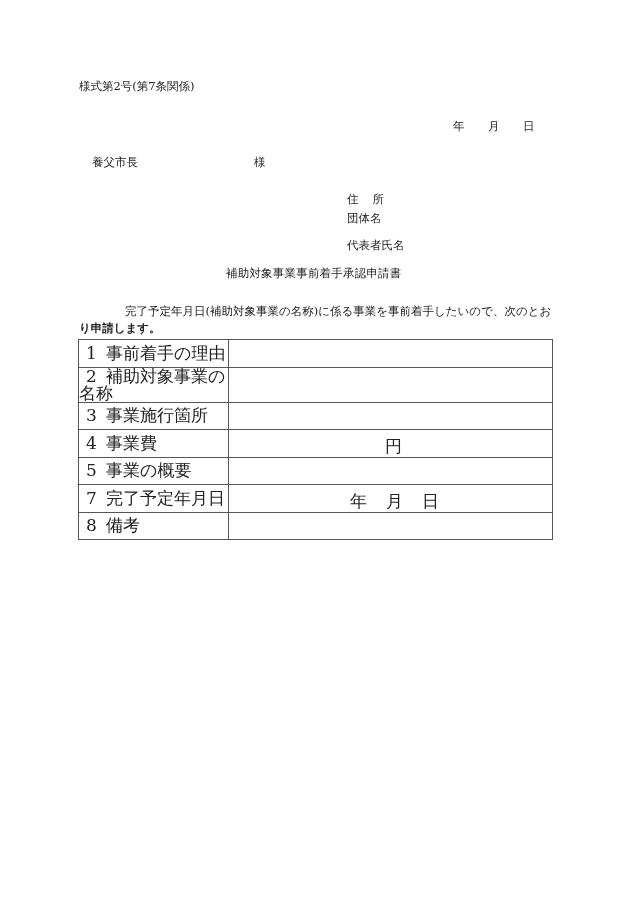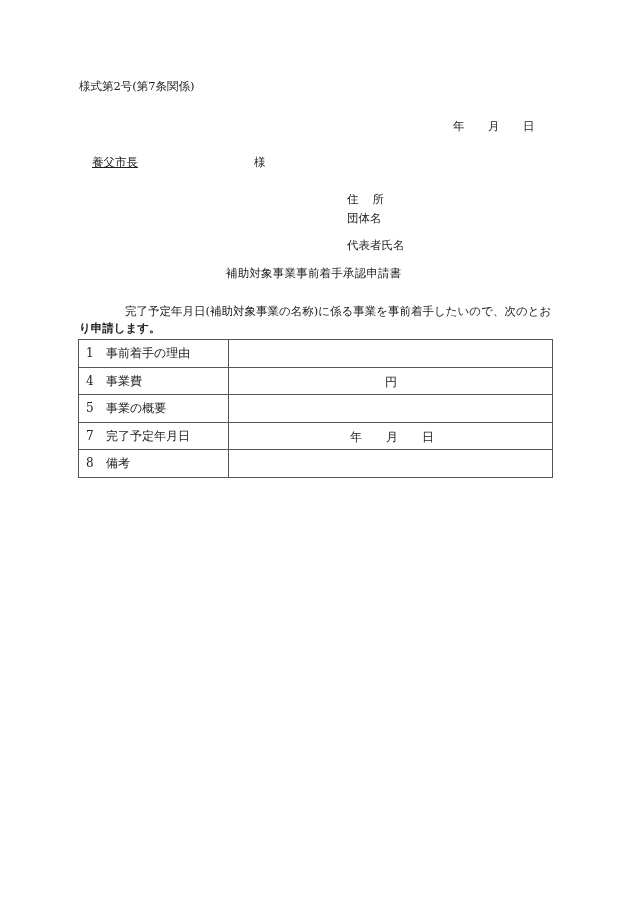--- a/index.html
+++ b/index.html
@@ -15,21 +15,21 @@
       color: #222222;
       font-size: 11.5px;
       overflow: hidden;
     }
     .abs { position: absolute; white-space: nowrap; line-height: 1; }
     .form-no { left: 79px; top: 81px; }
     .date-line { top: 121px; }
     .date-y { left: 453px; }
     .date-m { left: 488px; }
     .date-d { left: 523px; }
-    .addressee { left: 92px; top: 157px; text-decoration: underline; }
+    .addressee { left: 92px; top: 157px; }
     .addressee-honorific { left: 254px; top: 157px; }
     .applicant { left: 347px; }
     .app-addr { top: 194px; }
     .app-addr .gap { display: inline-block; width: 14px; }
     .app-org { top: 213px; }
     .app-rep { top: 240px; }
     .title { left: 226px; top: 268px; letter-spacing: 0.2px; }
     .para1 { left: 125px; top: 306px; }
     .para2 { left: 79px; top: 323px; font-weight: bold; }
 
@@ -38,21 +38,21 @@
       left: 78px;
       top: 339px;
       width: 475px;
       border-collapse: collapse;
       table-layout: fixed;
     }
     table.form-table td {
       border: 1px solid #555555;
       height: 26.5px;
       padding: 0;
-      font-size: 12px;
+      font-size: 17px;
       vertical-align: middle;
       line-height: 1;
     }
     td.label-cell { width: 149px; }
     td.label-cell .num {
       display: inline-block;
       width: 20px;
       padding-left: 7px;
     }
     td.value-cell { position: relative; }
@@ -90,20 +90,28 @@
   <div class="abs para2">り申請します。</div>
 </div>
 
 <table class="form-table">
   <tbody>
     <tr>
       <td class="label-cell"><span class="num">1</span><span>事前着手の理由</span></td>
       <td class="value-cell"></td>
     </tr>
     <tr>
+      <td class="label-cell"><span class="num">2</span><span>補助対象事業の名称</span></td>
+      <td class="value-cell"></td>
+    </tr>
+    <tr>
+      <td class="label-cell"><span class="num">3</span><span>事業施行箇所</span></td>
+      <td class="value-cell"></td>
+    </tr>
+    <tr>
       <td class="label-cell"><span class="num">4</span><span>事業費</span></td>
       <td class="value-cell">
           <span class="yen">円</span>
         </td>
     </tr>
     <tr>
       <td class="label-cell"><span class="num">5</span><span>事業の概要</span></td>
       <td class="value-cell"></td>
     </tr>
     <tr>

